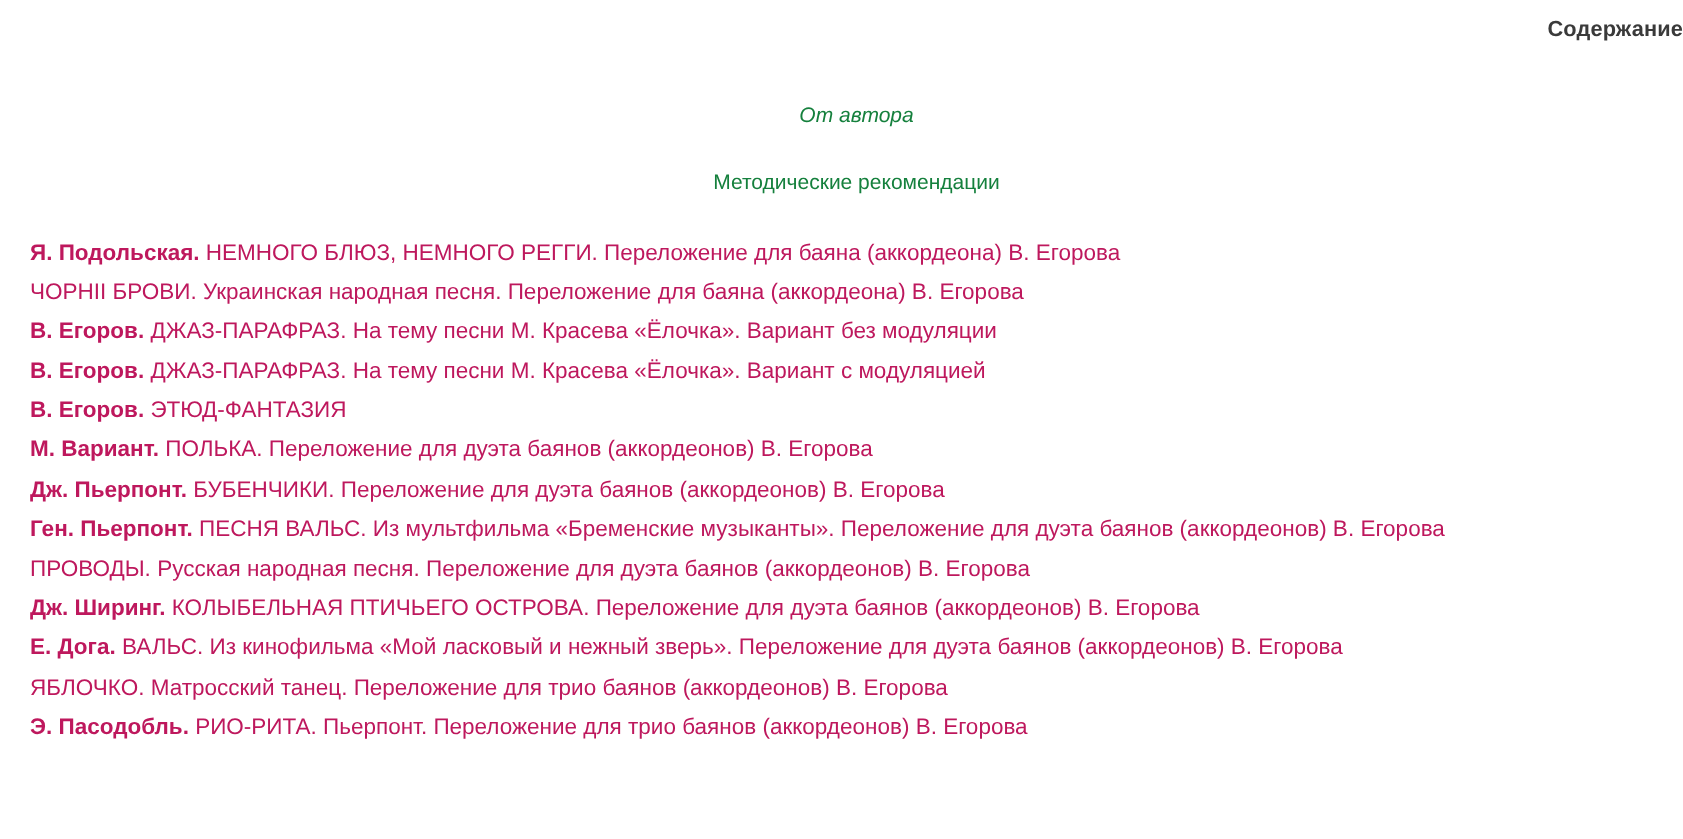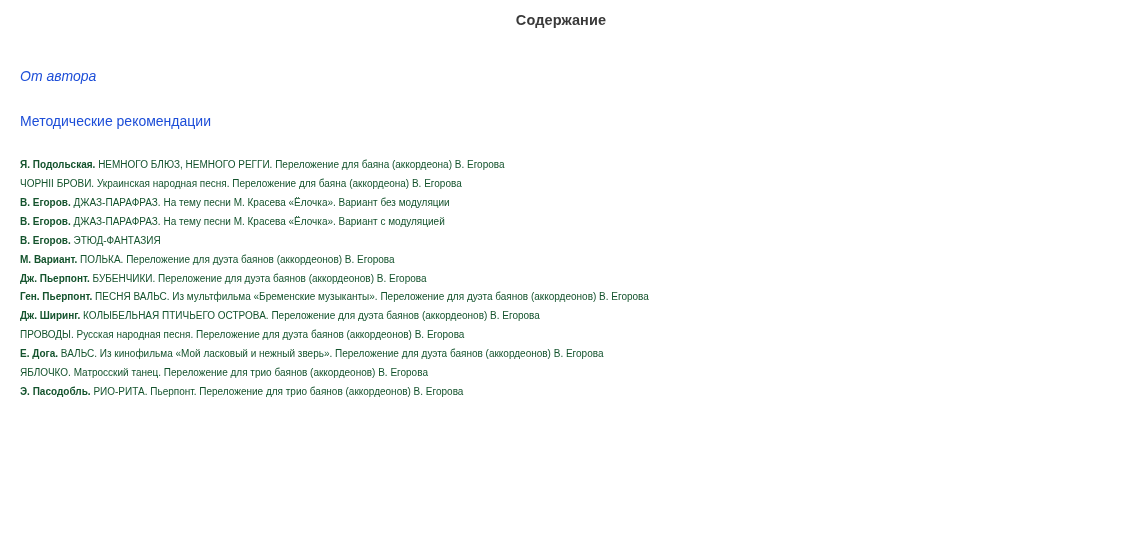--- a/index.html
+++ b/index.html
@@ -15,49 +15,50 @@
     overflow: hidden;
   }
   .page {
     position: relative;
     width: 1122px;
     height: 559px;
     box-sizing: border-box;
     padding: 0;
   }
   .doc-title {
-    text-align: center;
+    text-align: right;
     font-size: 14.5px;
     font-weight: bold;
     color: #3a3a3a;
     margin: 12px 0 0 0;
     letter-spacing: 0.1px;
   }
   .front-matter {
     margin-top: 40px;
     padding-left: 20px;
   }
   .fm-item {
     font-size: 14px;
-    color: #1d4ed8;
+    color: #15803d;
     margin-bottom: 28px;
     line-height: 1.2;
+    text-align: center;
   }
   .fm-item.italic {
     font-style: italic;
   }
   .toc {
     margin-top: 14px;
     padding-left: 20px;
     padding-right: 20px;
   }
   .toc-row {
-    font-size: 10px;
+    font-size: 15px;
     line-height: 1.48;
-    color: #14532d;
+    color: #be185d;
     white-space: nowrap;
     margin-bottom: 4.2px;
   }
   .seg-bold {
     font-weight: bold;
   }
   .seg-italic {
   }
   .seg-plain {
     font-weight: normal;
@@ -78,20 +79,20 @@
 
   <div class="toc">
       <div class="toc-row"><span class="seg-bold">Я. Подольская.</span><span class="seg-plain"> НЕМНОГО БЛЮЗ, НЕМНОГО РЕГГИ. Переложение для баяна (аккордеона) В. Егорова</span></div>
       <div class="toc-row"><span class="seg-plain">ЧОРНII БРОВИ. </span><span class="seg-italic">Украинская народная песня.</span><span class="seg-plain"> Переложение для баяна (аккордеона) В. Егорова</span></div>
       <div class="toc-row"><span class="seg-bold">В. Егоров.</span><span class="seg-plain"> ДЖАЗ-ПАРАФРАЗ. </span><span class="seg-italic">На тему песни М. Красева «Ёлочка».</span><span class="seg-plain"> Вариант без модуляции</span></div>
       <div class="toc-row"><span class="seg-bold">В. Егоров.</span><span class="seg-plain"> ДЖАЗ-ПАРАФРАЗ. </span><span class="seg-italic">На тему песни М. Красева «Ёлочка».</span><span class="seg-plain"> Вариант с модуляцией</span></div>
       <div class="toc-row"><span class="seg-bold">В. Егоров.</span><span class="seg-plain"> ЭТЮД-ФАНТАЗИЯ</span></div>
       <div class="toc-row"><span class="seg-bold">М. Вариант.</span><span class="seg-plain"> ПОЛЬКА. Переложение для дуэта баянов (аккордеонов) В. Егорова</span></div>
       <div class="toc-row"><span class="seg-bold">Дж. Пьерпонт.</span><span class="seg-plain"> БУБЕНЧИКИ. Переложение для дуэта баянов (аккордеонов) В. Егорова</span></div>
       <div class="toc-row"><span class="seg-bold">Ген. Пьерпонт.</span><span class="seg-plain"> ПЕСНЯ ВАЛЬС. </span><span class="seg-italic">Из мультфильма «Бременские музыканты».</span><span class="seg-plain"> Переложение для дуэта баянов (аккордеонов) В. Егорова</span></div>
+      <div class="toc-row"><span class="seg-plain">ПРОВОДЫ. </span><span class="seg-italic">Русская народная песня.</span><span class="seg-plain"> Переложение для дуэта баянов (аккордеонов) В. Егорова</span></div>
       <div class="toc-row"><span class="seg-bold">Дж. Ширинг.</span><span class="seg-plain"> КОЛЫБЕЛЬНАЯ ПТИЧЬЕГО ОСТРОВА. Переложение для дуэта баянов (аккордеонов) В. Егорова</span></div>
-      <div class="toc-row"><span class="seg-plain">ПРОВОДЫ. </span><span class="seg-italic">Русская народная песня.</span><span class="seg-plain"> Переложение для дуэта баянов (аккордеонов) В. Егорова</span></div>
       <div class="toc-row"><span class="seg-bold">Е. Дога.</span><span class="seg-plain"> ВАЛЬС. </span><span class="seg-italic">Из кинофильма «Мой ласковый и нежный зверь».</span><span class="seg-plain"> Переложение для дуэта баянов (аккордеонов) В. Егорова</span></div>
       <div class="toc-row"><span class="seg-plain">ЯБЛОЧКО. </span><span class="seg-italic">Матросский танец.</span><span class="seg-plain"> Переложение для трио баянов (аккордеонов) В. Егорова</span></div>
       <div class="toc-row"><span class="seg-bold">Э. Пасодобль.</span><span class="seg-plain"> РИО-РИТА. </span><span class="seg-italic">Пьерпонт.</span><span class="seg-plain"> Переложение для трио баянов (аккордеонов) В. Егорова</span></div>
     </div>
 
 </div>
 
 </body></html>

